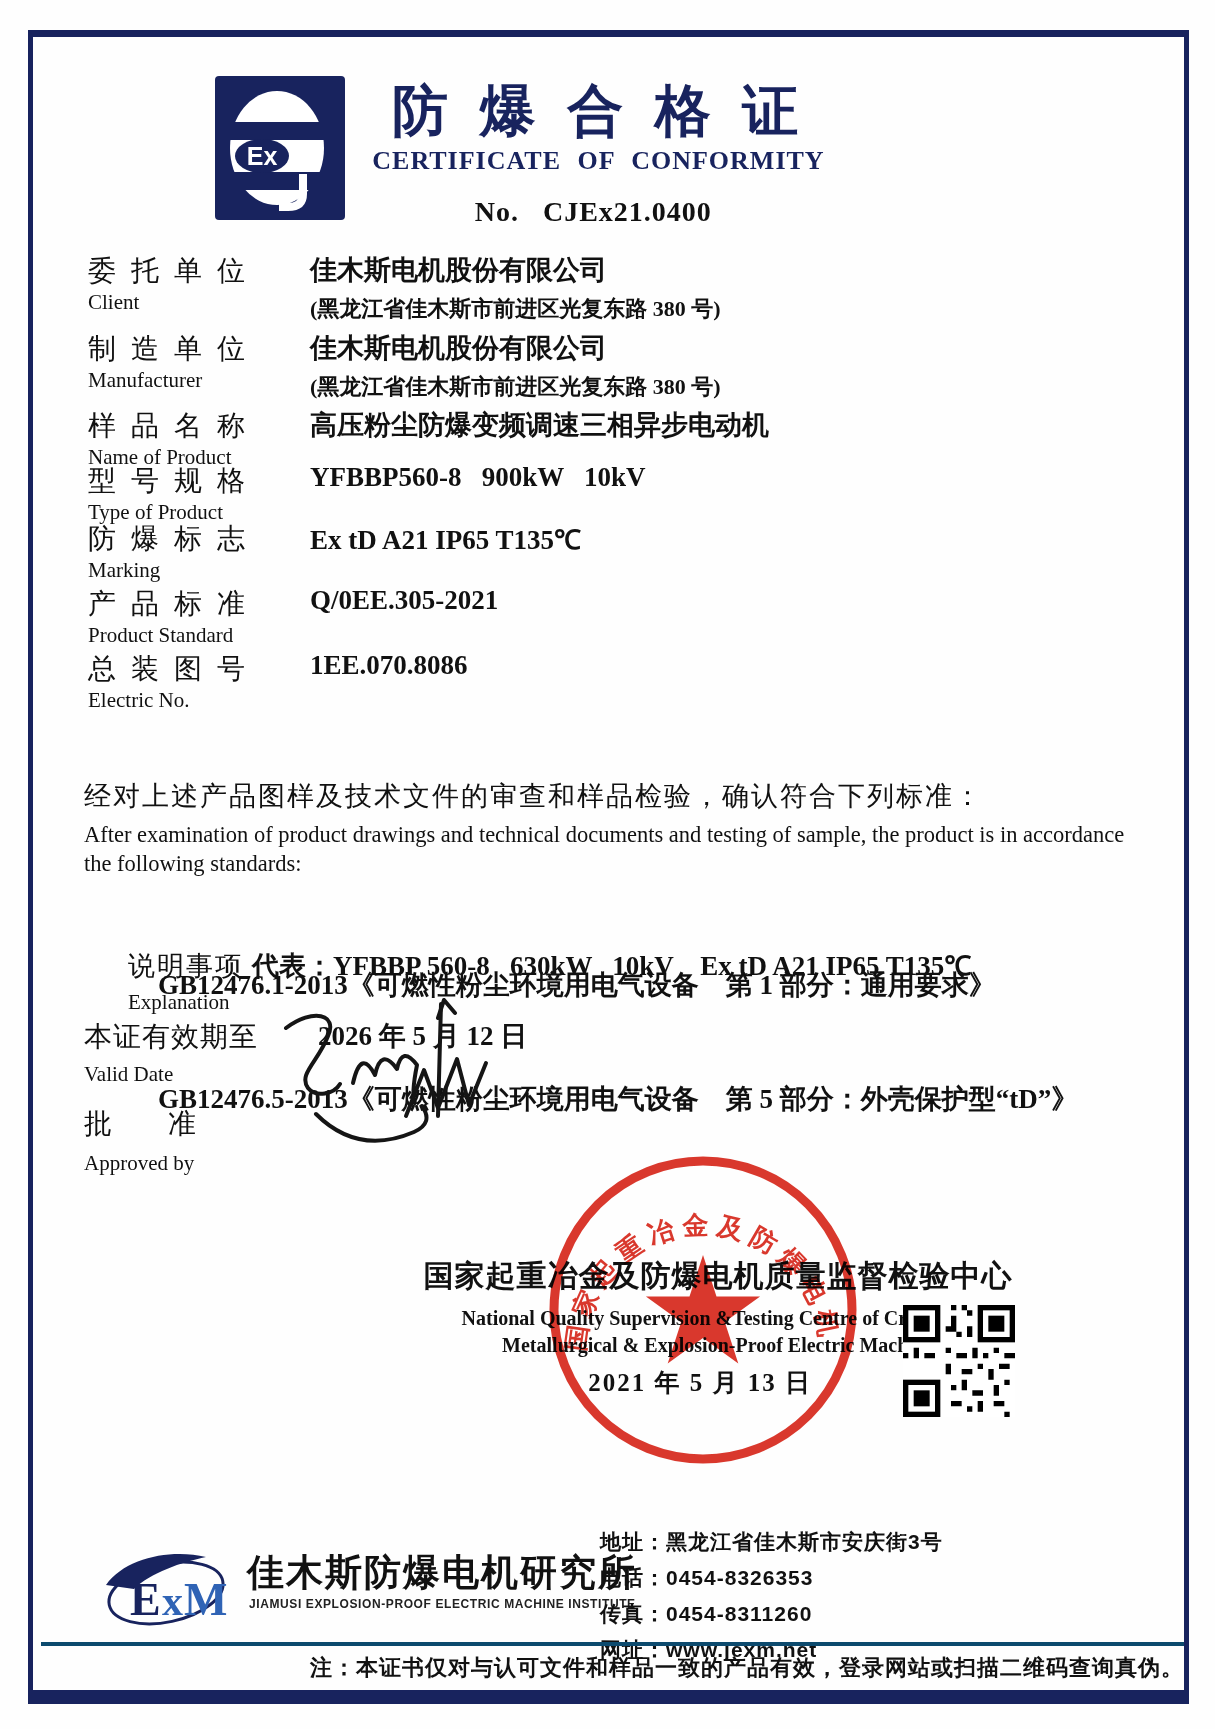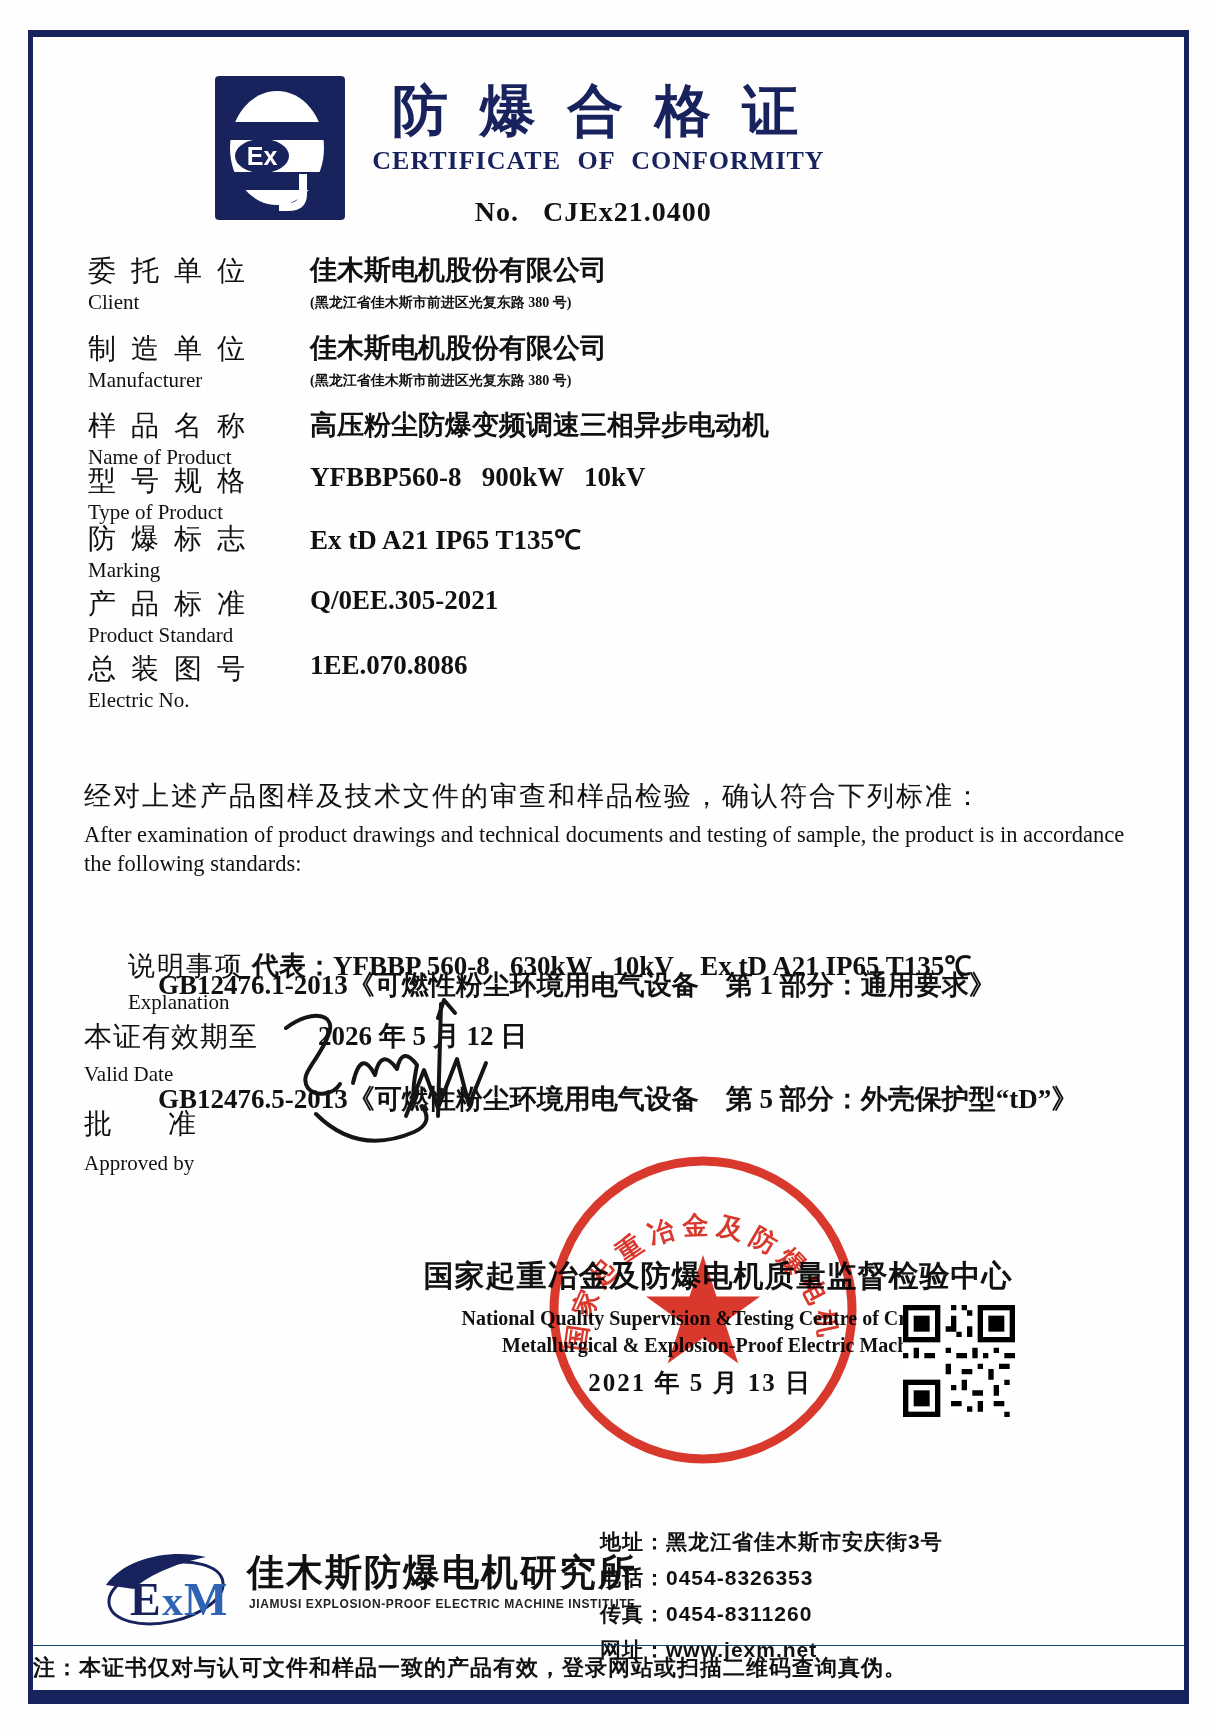--- a/index.html
+++ b/index.html
@@ -2,39 +2,39 @@
 <html><head>
 <meta charset="utf-8">
 <style>
   html,body{margin:0;padding:0;background:#e8e8e8;}
   .page{position:relative;width:1215px;height:1729px;background:#fefefe;margin:0 auto;
         font-family:"Liberation Serif", serif;color:#111;overflow:hidden;}
   .abs{position:absolute;}
   
   .frame{position:absolute;left:28px;top:30px;right:26px;bottom:25px;
          border:solid #18235e;border-width:7px 5px 14px 5px;}
-  .note-box{position:absolute;left:33px;right:31px;bottom:39px;height:44px;
-            border-top:1px solid #0c4a6e;display:flex;align-items:center;justify-content:flex-start;}
+  .note-box{position:absolute;left:41px;right:31px;bottom:39px;height:44px;
+            border-top:4px solid #0c4a6e;display:flex;align-items:center;justify-content:flex-end;}
   .note-text{font-family:"Liberation Sans",sans-serif;font-weight:700;font-size:22px;letter-spacing:1px;}
   
   .title-cn{left:50%;transform:translateX(-52%);top:74px;white-space:nowrap;
             font-family:"Liberation Sans",sans-serif;font-weight:700;font-size:56px;
             letter-spacing:8px;color:#18235e;}
   .title-en{left:50%;transform:translateX(-52%);top:146px;white-space:nowrap;
             font-weight:700;font-size:26px;color:#18235e;letter-spacing:1px;word-spacing:9px;}
   .cert-no{left:50%;transform:translateX(-56%);top:196px;white-space:nowrap;
            font-weight:700;font-size:28px;letter-spacing:1px;}
   
   .frow{position:absolute;left:88px;right:50px;display:flex;align-items:flex-start;}
   .fl{width:222px;flex:none;}
   .fl .cn{font-size:28px;letter-spacing:4px;}
   .fl .en{font-size:21px;}
   .fv{flex:1;}
   .fv .val{font-weight:700;font-size:27px;white-space:pre-wrap;}
-  .fv .sub{font-weight:700;font-size:14px;margin-top:6px;white-space:pre-wrap;}
+  .fv .sub{font-weight:700;font-size:22px;margin-top:6px;white-space:pre-wrap;}
   
   .stmt-cn{font-size:27px;letter-spacing:2px;}
   .stmt-en{font-size:22.5px;margin-top:6px;line-height:29px;}
   .stds{margin:12px 0 0 74px;font-weight:600;font-size:27px;line-height:38px;white-space:pre-wrap;}
   .inline-val{font-weight:700;font-size:27px;white-space:pre-wrap;}
   
   .auth{left:358px;width:720px;text-align:center;}
   .auth .cn{font-family:"Liberation Sans",sans-serif;font-weight:600;font-size:30px;letter-spacing:1px;}
   .auth .en{font-weight:700;font-size:20px;line-height:27px;}
   .auth-date{font-weight:600;font-size:25px;letter-spacing:2px;text-align:center;}

